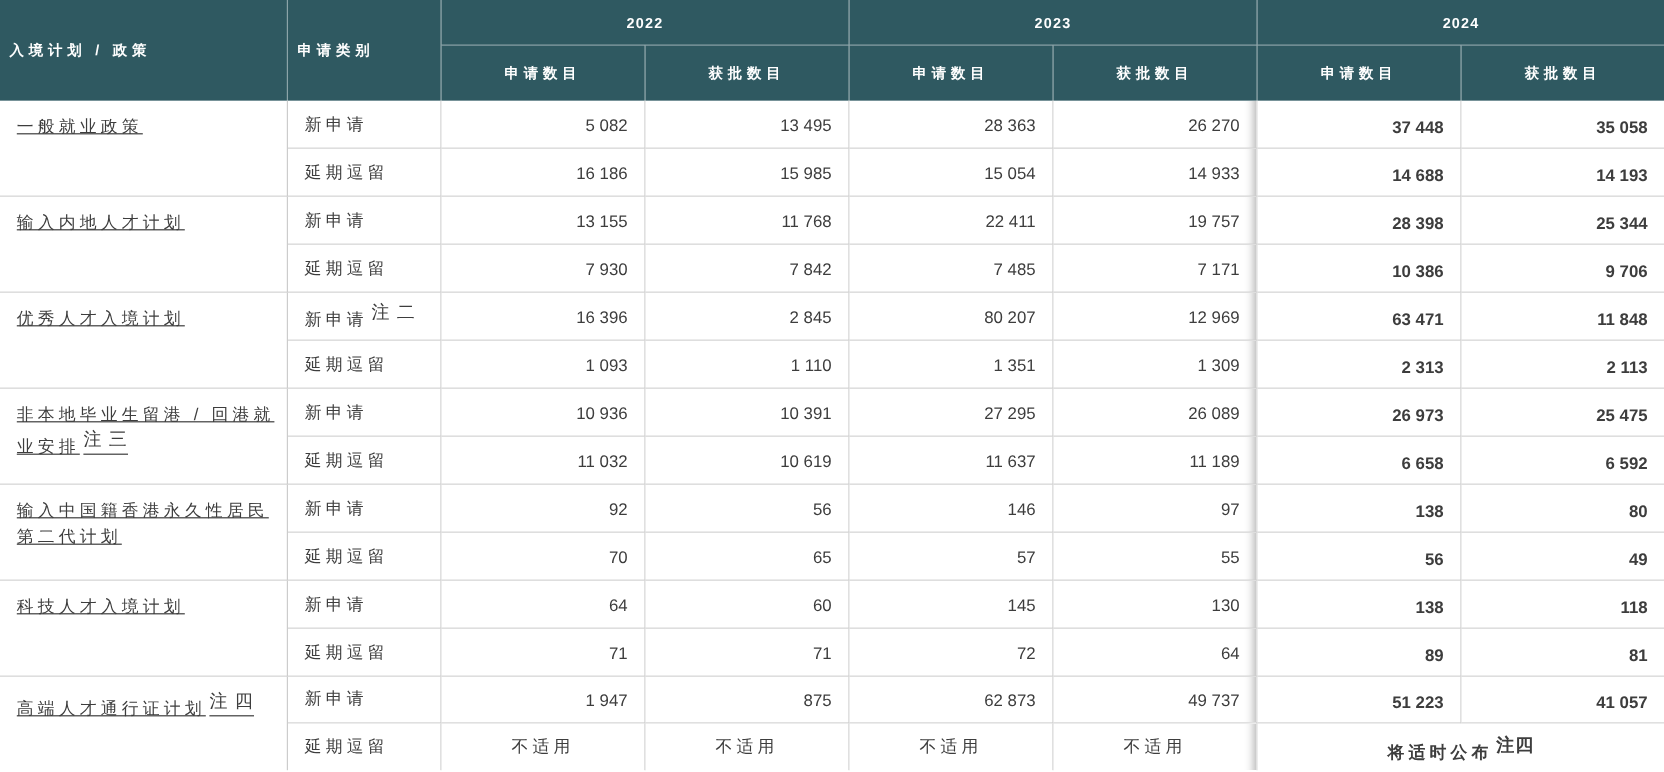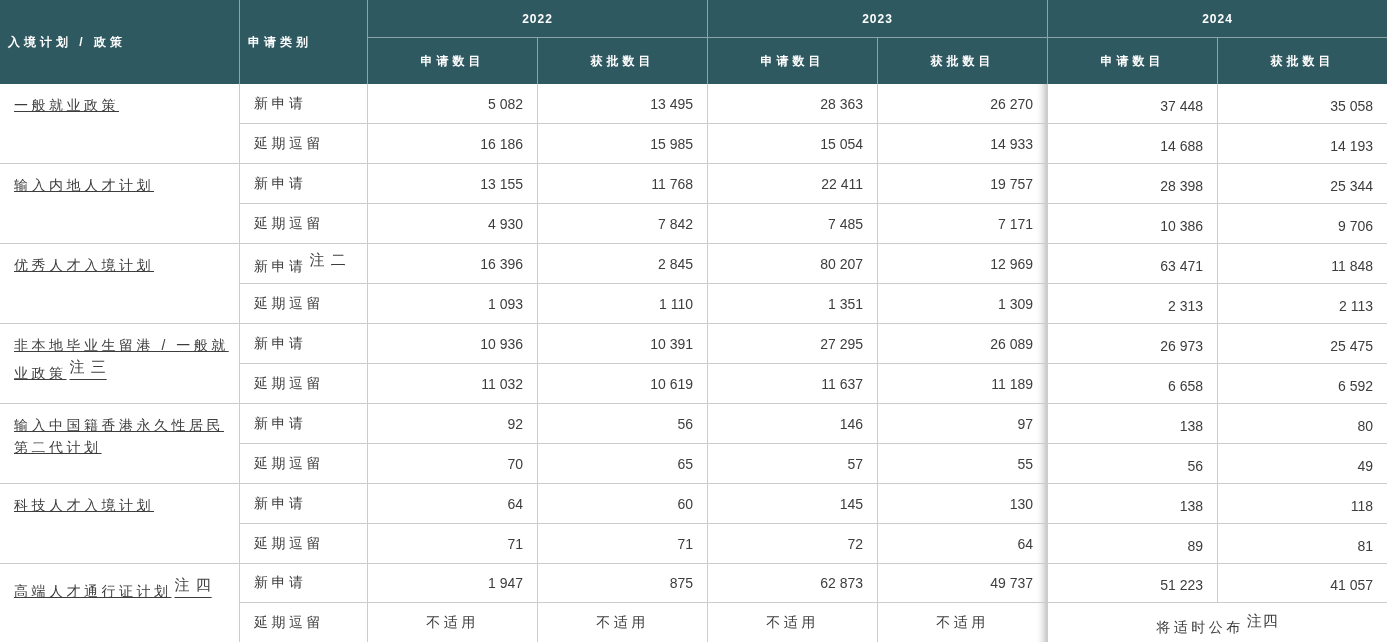--- a/index.html
+++ b/index.html
@@ -22,21 +22,21 @@
   td.scheme { vertical-align:top; padding:10px 10px 0 14px; letter-spacing:3.5px; line-height:22px;text-decoration:underline; }
   td.type { padding-left:14px; letter-spacing:3.5px; }
   td.num { text-align:right; padding-right:14px; font-variant-numeric:tabular-nums; }
   td.center { text-align:center; letter-spacing:3.5px; }
   td.lastcol { border-right:none; }
   td.nobb { border-bottom:none; }
   tr.rowlast td { border-bottom:none; }
   sup { font-size:15px; letter-spacing:1px; margin-left:3px; }
   
   td.shadowR { box-shadow: inset -10px 0 8px -8px rgba(0,0,0,0.32); }
-  td.y24 .sh { position:relative; top:2px; display:inline-block; }
+  td.y24 .sh { position:relative; top:2px; display:inline-block;font-weight:bold; }
 </style>
 </head>
 <body>
 
 <table>
   <colgroup>
     <col style="width:240px">
       <col style="width:128px">
     <col style="width:170px">
       <col style="width:170px">
@@ -89,21 +89,21 @@
       <td class="type"><span>新申请</span></td>
       <td class="num"><span>13 155</span></td>
       <td class="num"><span>11 768</span></td>
       <td class="num"><span>22 411</span></td>
       <td class="num shadowR"><span>19 757</span></td>
       <td class="num y24"><span class="sh">28 398</span></td>
       <td class="num y24 lastcol"><span class="sh">25 344</span></td>
     </tr>
     <tr>
       <td class="type"><span>延期逗留</span></td>
-      <td class="num"><span>4 930</span></td>
+      <td class="num"><span>7 930</span></td>
       <td class="num"><span>7 842</span></td>
       <td class="num"><span>7 485</span></td>
       <td class="num shadowR"><span>7 171</span></td>
       <td class="num y24"><span class="sh">10 386</span></td>
       <td class="num y24 lastcol"><span class="sh">9 706</span></td>
     </tr>
 
     <tr>
       <td class="scheme" rowspan="2"><span>优秀人才入境计划</span></td>
       <td class="type"><span>新申请</span><sup>注 二</sup></td>
@@ -118,21 +118,21 @@
       <td class="type"><span>延期逗留</span></td>
       <td class="num"><span>1 093</span></td>
       <td class="num"><span>1 110</span></td>
       <td class="num"><span>1 351</span></td>
       <td class="num shadowR"><span>1 309</span></td>
       <td class="num y24"><span class="sh">2 313</span></td>
       <td class="num y24 lastcol"><span class="sh">2 113</span></td>
     </tr>
 
     <tr>
-      <td class="scheme" rowspan="2"><span>非本地毕业生留港 / 一般就业政策</span><sup>注 三</sup></td>
+      <td class="scheme" rowspan="2"><span>非本地毕业生留港 / 回港就业安排</span><sup>注 三</sup></td>
       <td class="type"><span>新申请</span></td>
       <td class="num"><span>10 936</span></td>
       <td class="num"><span>10 391</span></td>
       <td class="num"><span>27 295</span></td>
       <td class="num shadowR"><span>26 089</span></td>
       <td class="num y24"><span class="sh">26 973</span></td>
       <td class="num y24 lastcol"><span class="sh">25 475</span></td>
     </tr>
     <tr>
       <td class="type"><span>延期逗留</span></td>

